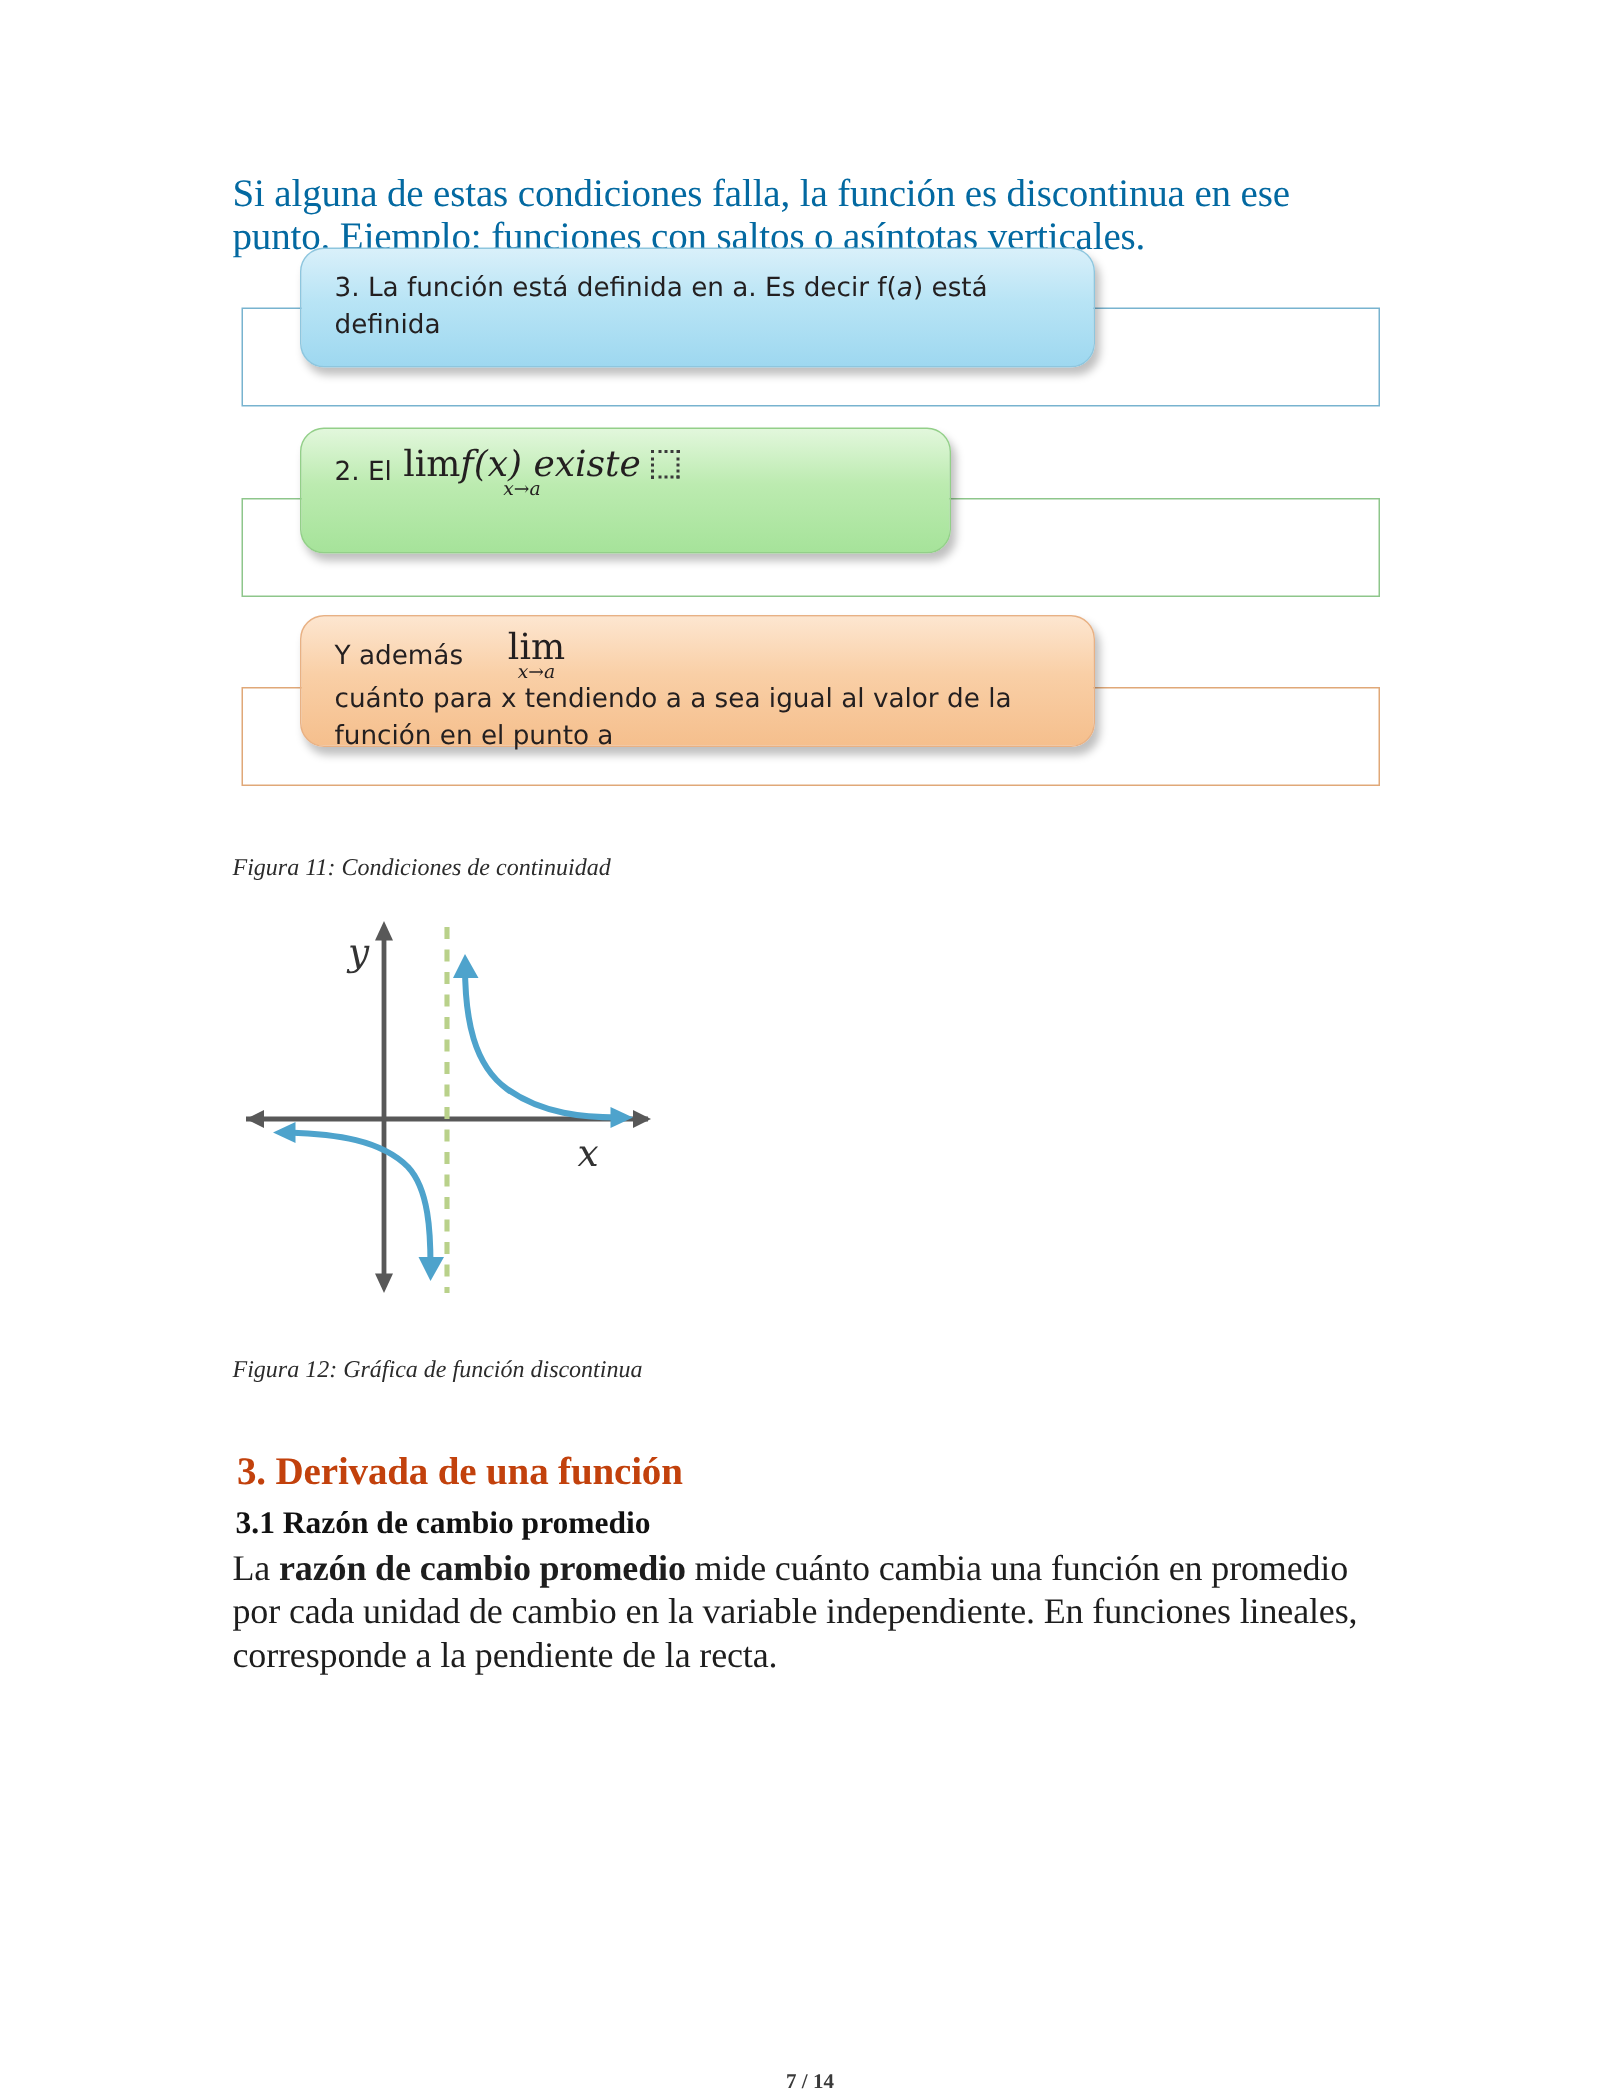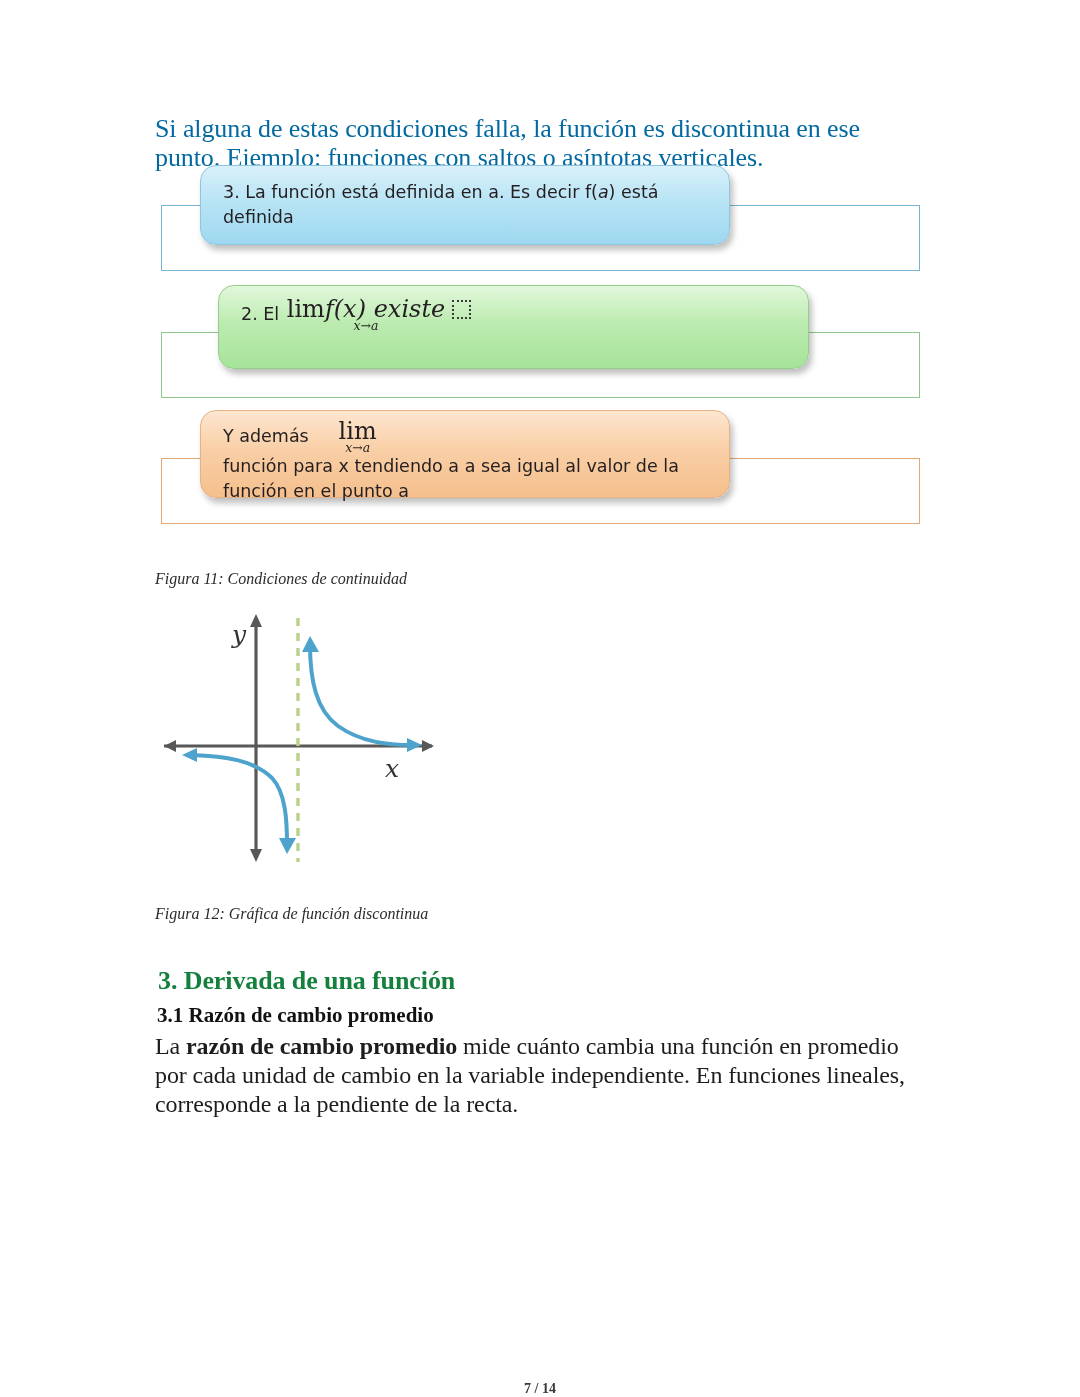--- a/index.html
+++ b/index.html
@@ -63,21 +63,21 @@
     color: #231f20;
     padding: 14px 18px 10px 22px;
     box-shadow: 3px 5px 6px rgba(0,0,0,0.25);
   }
   .cbox.b1 {
     left: 45px; top: 13px; width: 530px; height: 80px;
     background: linear-gradient(to bottom, #d9f0fa 0%, #b8e4f5 45%, #9ed8f0 100%);
     border: 1.5px solid #8ec6de;
   }
   .cbox.b2 {
-    left: 63px; top: 133px; width: 591px; height: 84px;
+    left: 45px; top: 133px; width: 434px; height: 84px;
     background: linear-gradient(to bottom, #e2f7dc 0%, #bcebb0 45%, #a6e39a 100%);
     border: 1.5px solid #93cf89;
   }
   .cbox.b3 {
     left: 45px; top: 258px; width: 530px; height: 88px;
     background: linear-gradient(to bottom, #fde6d0 0%, #f9cfa6 45%, #f5bf8d 100%);
     border: 1.5px solid #e8b184;
     padding-top: 12px;
   }
 
@@ -165,21 +165,21 @@
     padding: 1px 4px 0 4px;
   }
 
   
   .h2 {
     position: absolute;
     left: 158px;
     top: 944px;
     font-size: 26px;
     font-weight: bold;
-    color: #15803d;
+    color: #c2410c;
     letter-spacing: -0.1px;
   }
   .h3 {
     position: absolute;
     left: 157px;
     top: 982px;
     font-size: 21px;
     font-weight: bold;
     color: #111111;
   }
@@ -233,21 +233,21 @@
         <span class="sub-row">x→a</span>
       </span><span class="dotted-ph"></span>
     </div>
 
     <div class="cbox b3">
       <span>Y además</span>&nbsp;&nbsp;&nbsp;&nbsp;
       <span class="math-inline">
         <span class="lim-row"><span class="romn">lim</span></span>
         <span class="sub-row">x→a</span>
       </span><br>
-      <span>función para x tendiendo a a sea igual al valor de la</span><br>
+      <span>cuánto para x tendiendo a a sea igual al valor de la</span><br>
       <span>función en el punto a</span>
     </div>
   </div>
 
   <div class="caption c11">Figura 11: Condiciones de continuidad</div>
 
   <div class="fig12">
     <svg width="460" height="290" viewBox="0 0 460 290">
 
       <g stroke="#585858" stroke-width="3.2" fill="none">

